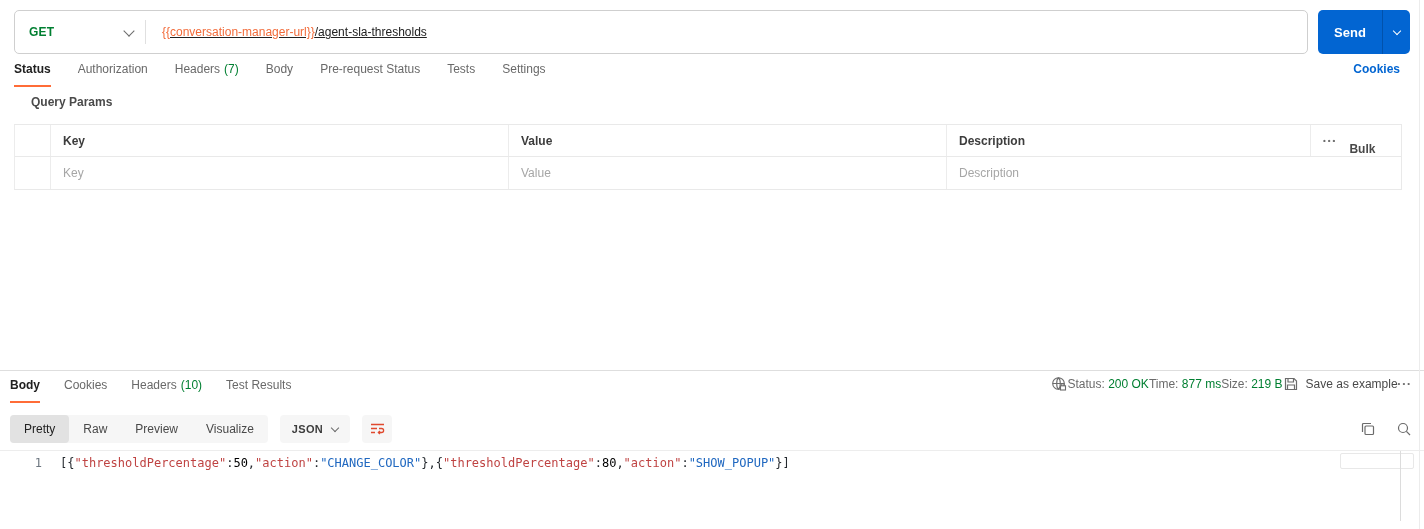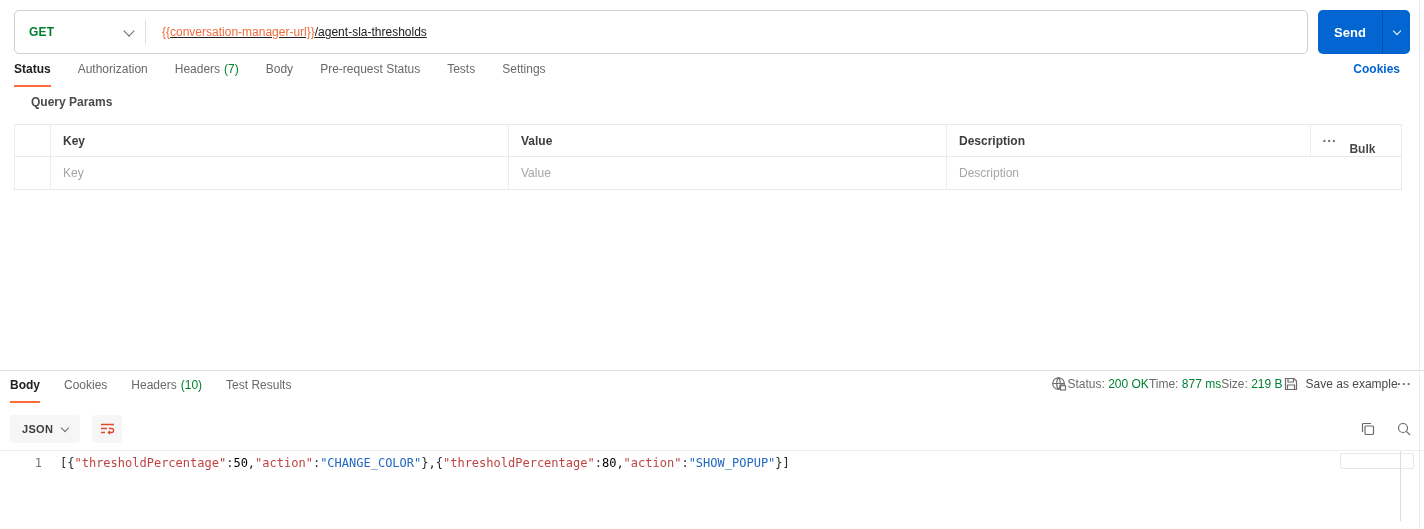--- a/index.html
+++ b/index.html
@@ -171,20 +171,26 @@
           <path d="M2.5 2.5h8.5l2.5 2.5v8.5h-11z"></path>
           <path d="M5 2.7v3.3h5.5V2.7M4.5 13.3V9h7v4.3"></path>
         </svg>
         <span>Save as example</span>
       </span>
       <span class="dots">•••</span>
     </div>
   </div>
 
   <div class="resp-toolbar">
+    <div class="seg">
+      <div class="seg-item active">Pretty</div>
+      <div class="seg-item">Raw</div>
+      <div class="seg-item">Preview</div>
+      <div class="seg-item">Visualize</div>
+    </div>
     <button class="json-btn">
       <span>JSON</span>
       <span class="chev small"></span>
     </button>
     <button class="wrap-btn">
       <svg width="15" height="14" viewBox="0 0 15 14" fill="none" stroke="#e0492e" stroke-width="1.5">
         <path d="M1 2.5h13M1 6.5h6M1 10.5h4"></path>
         <path d="M9 6.5h2.6a2 2 0 0 1 0 4H8.6" stroke-width="1.3"></path>
         <path d="M10 9l-1.6 1.5L10 12" stroke-width="1.3"></path>
       </svg>

